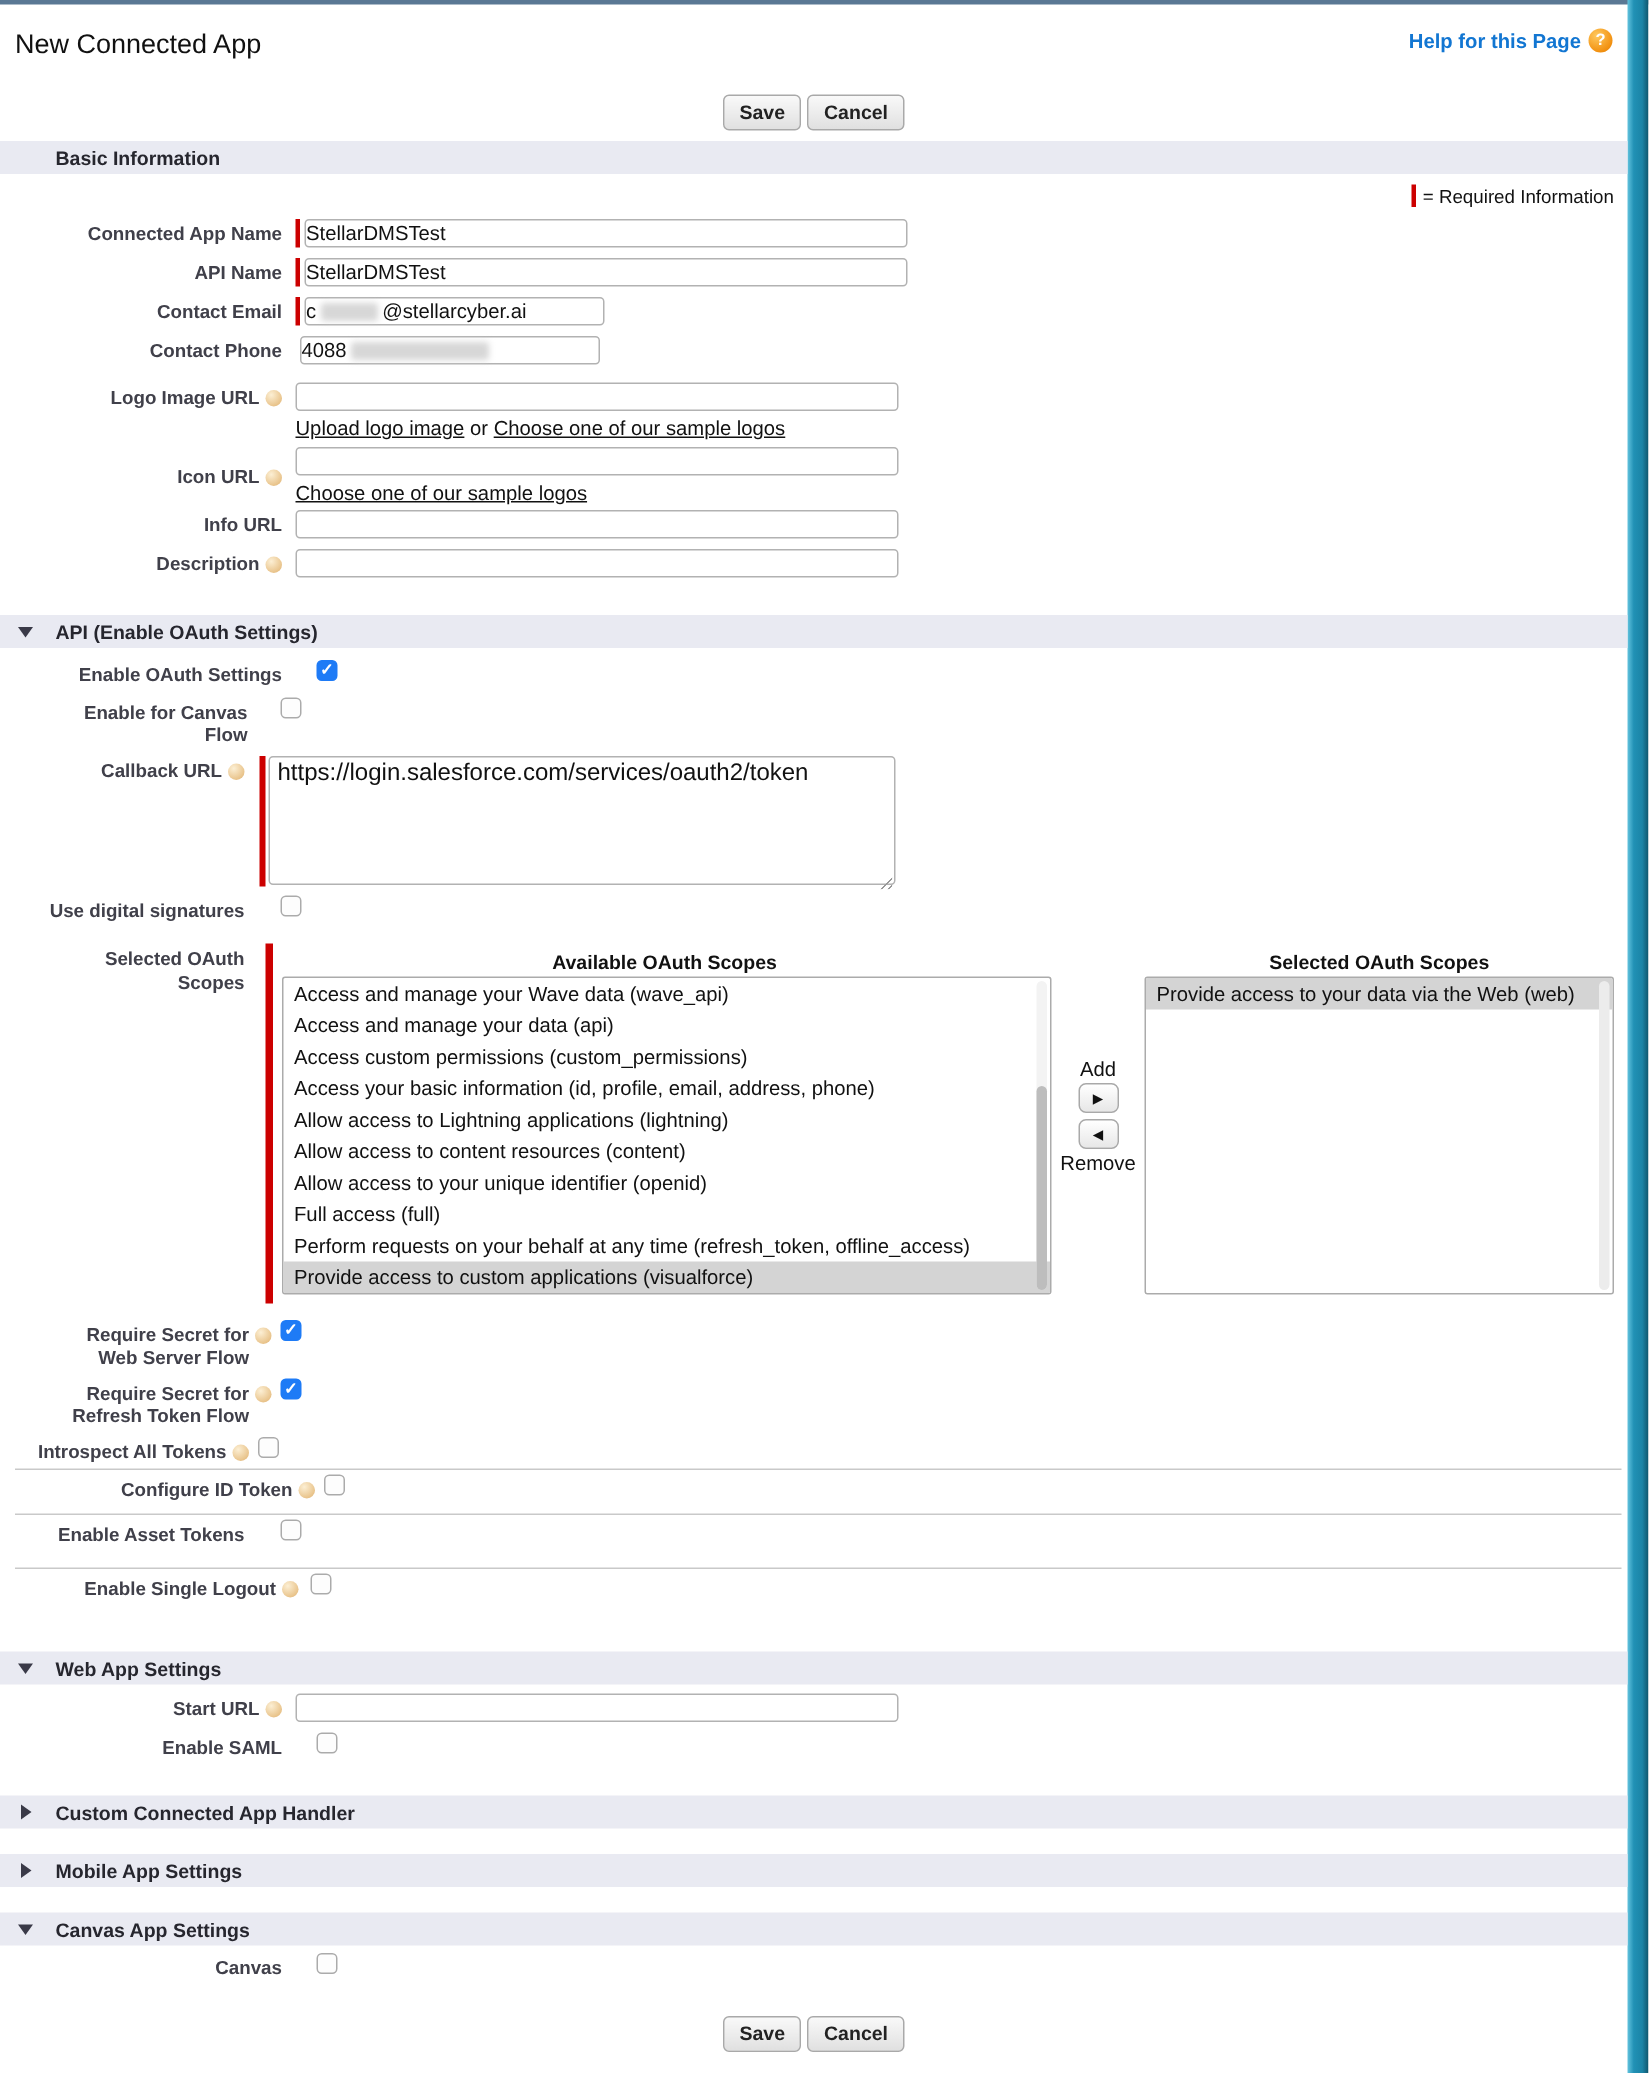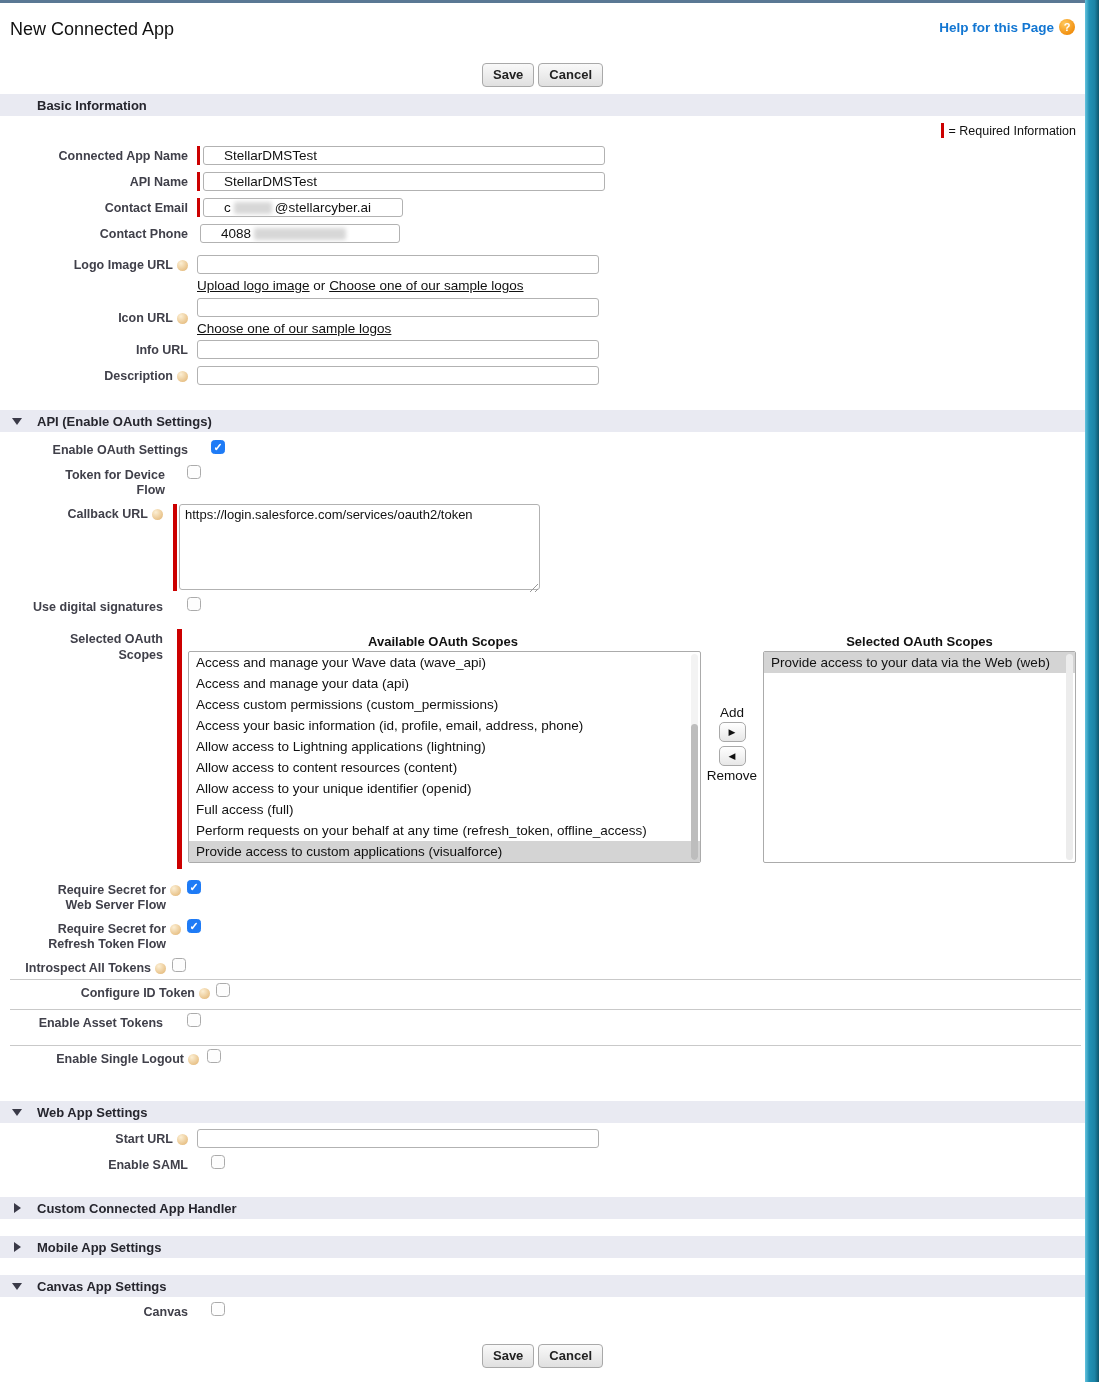--- a/index.html
+++ b/index.html
@@ -35,34 +35,34 @@
   .row { display:flex; align-items:flex-start; }
   .lbl { width:188px; text-align:right; font-weight:bold; color:#40404a; font-size:12.5px; padding-top:3px; line-height:15px; }
   .lbl .lline { display:flex; justify-content:flex-end; align-items:center; }
   .ctrl { display:flex; align-items:flex-start; margin-left:9px; }
   .reqbar { width:3px; background:#cc0000; margin-right:3px; }
   .help { display:inline-block; width:11px; height:11px; border-radius:50%; margin-left:4px; flex:none;
           background:radial-gradient(circle at 35% 30%,#fdf0d5,#ecc8914 ); 
           background:radial-gradient(circle at 35% 30%,#fcefd4,#e9c48c 70%,#d8a968); }
   input.inp, .fakeinp {
       height:19px; border:1px solid #b2b2b2; border-radius:3px; background:#fff;
-      font-size:13.5px; font-family:"Liberation Sans",sans-serif; color:#111; padding:0 20px; }
+      font-size:13.5px; font-family:"Liberation Sans",sans-serif; color:#111; padding:0 0; }
   .fakeinp { display:flex; align-items:center; }
   .redact { display:inline-block; height:12px; background:#d7d7d7; filter:blur(2px); border-radius:2px; margin:0 3px; }
   .w402 { width:402px; } .w200 { width:200px; }
 
   .linkdark { color:#111; text-decoration:underline; font-size:13.5px; }
   .linkrow { font-size:13.5px; color:#111; }
 
   .cb { width:14px; height:14px; border:1.5px solid #ababab; border-radius:3.5px; background:#fdfdfd; flex:none; }
   .cb.on { background:#1e7bf6; border-color:#1e7bf6; color:#fff; display:flex; align-items:center; justify-content:center;
            font-size:11px; font-weight:bold; line-height:1; }
 
-  textarea.ta { width:361px; height:86px; border:1px solid #b2b2b2; border-radius:3px; resize:none;
-                font-family:"Liberation Sans",sans-serif; font-size:13px; color:#111; padding:2px 5px; position:relative; }
+  textarea.ta { width:418px; height:86px; border:1px solid #b2b2b2; border-radius:3px; resize:none;
+                font-family:"Liberation Sans",sans-serif; font-size:16px; color:#111; padding:2px 5px; position:relative; }
   .tawrap { position:relative; }
   .resize-grip { position:absolute; right:2px; bottom:2px; width:11px; height:11px;
                  background:repeating-linear-gradient(135deg,transparent 0 2.5px,#999 2.5px 3.5px);
                  clip-path:polygon(100% 0,100% 100%,0 100%); }
 
   .scopes { display:flex; }
   .scopes .slbl { width:163px; text-align:right; font-weight:bold; color:#40404a; font-size:12.5px; padding-top:2px; line-height:16px; }
   .scopes .sreq { width:5px; background:#cc0000; margin-left:14px; height:240px; }
   .listcol { display:flex; flex-direction:column; }
   .listhdr { text-align:center; font-weight:bold; font-size:13px; color:#111; height:22px; padding-top:5px; }
@@ -208,21 +208,21 @@
 
   <div class="abs row" style="top:437px;">
     <div class="lbl">Enable OAuth Settings</div>
     <div class="ctrl" style="margin-left:23px;">
         <div class="cb on">✓</div>
       </div>
   </div>
 
   <div class="abs row" style="top:462px;">
     <div class="lbl" style="width:165px;">
-      <div>Token for Device</div>
+      <div>Enable for Canvas</div>
       <div>Flow</div>
     </div>
     <div class="ctrl" style="margin-left:22px;">
         <div class="cb"></div>
       </div>
   </div>
 
   <div class="abs row" style="top:501px;">
     <div class="lbl" style="width:163px;">
         <span class="lline">

